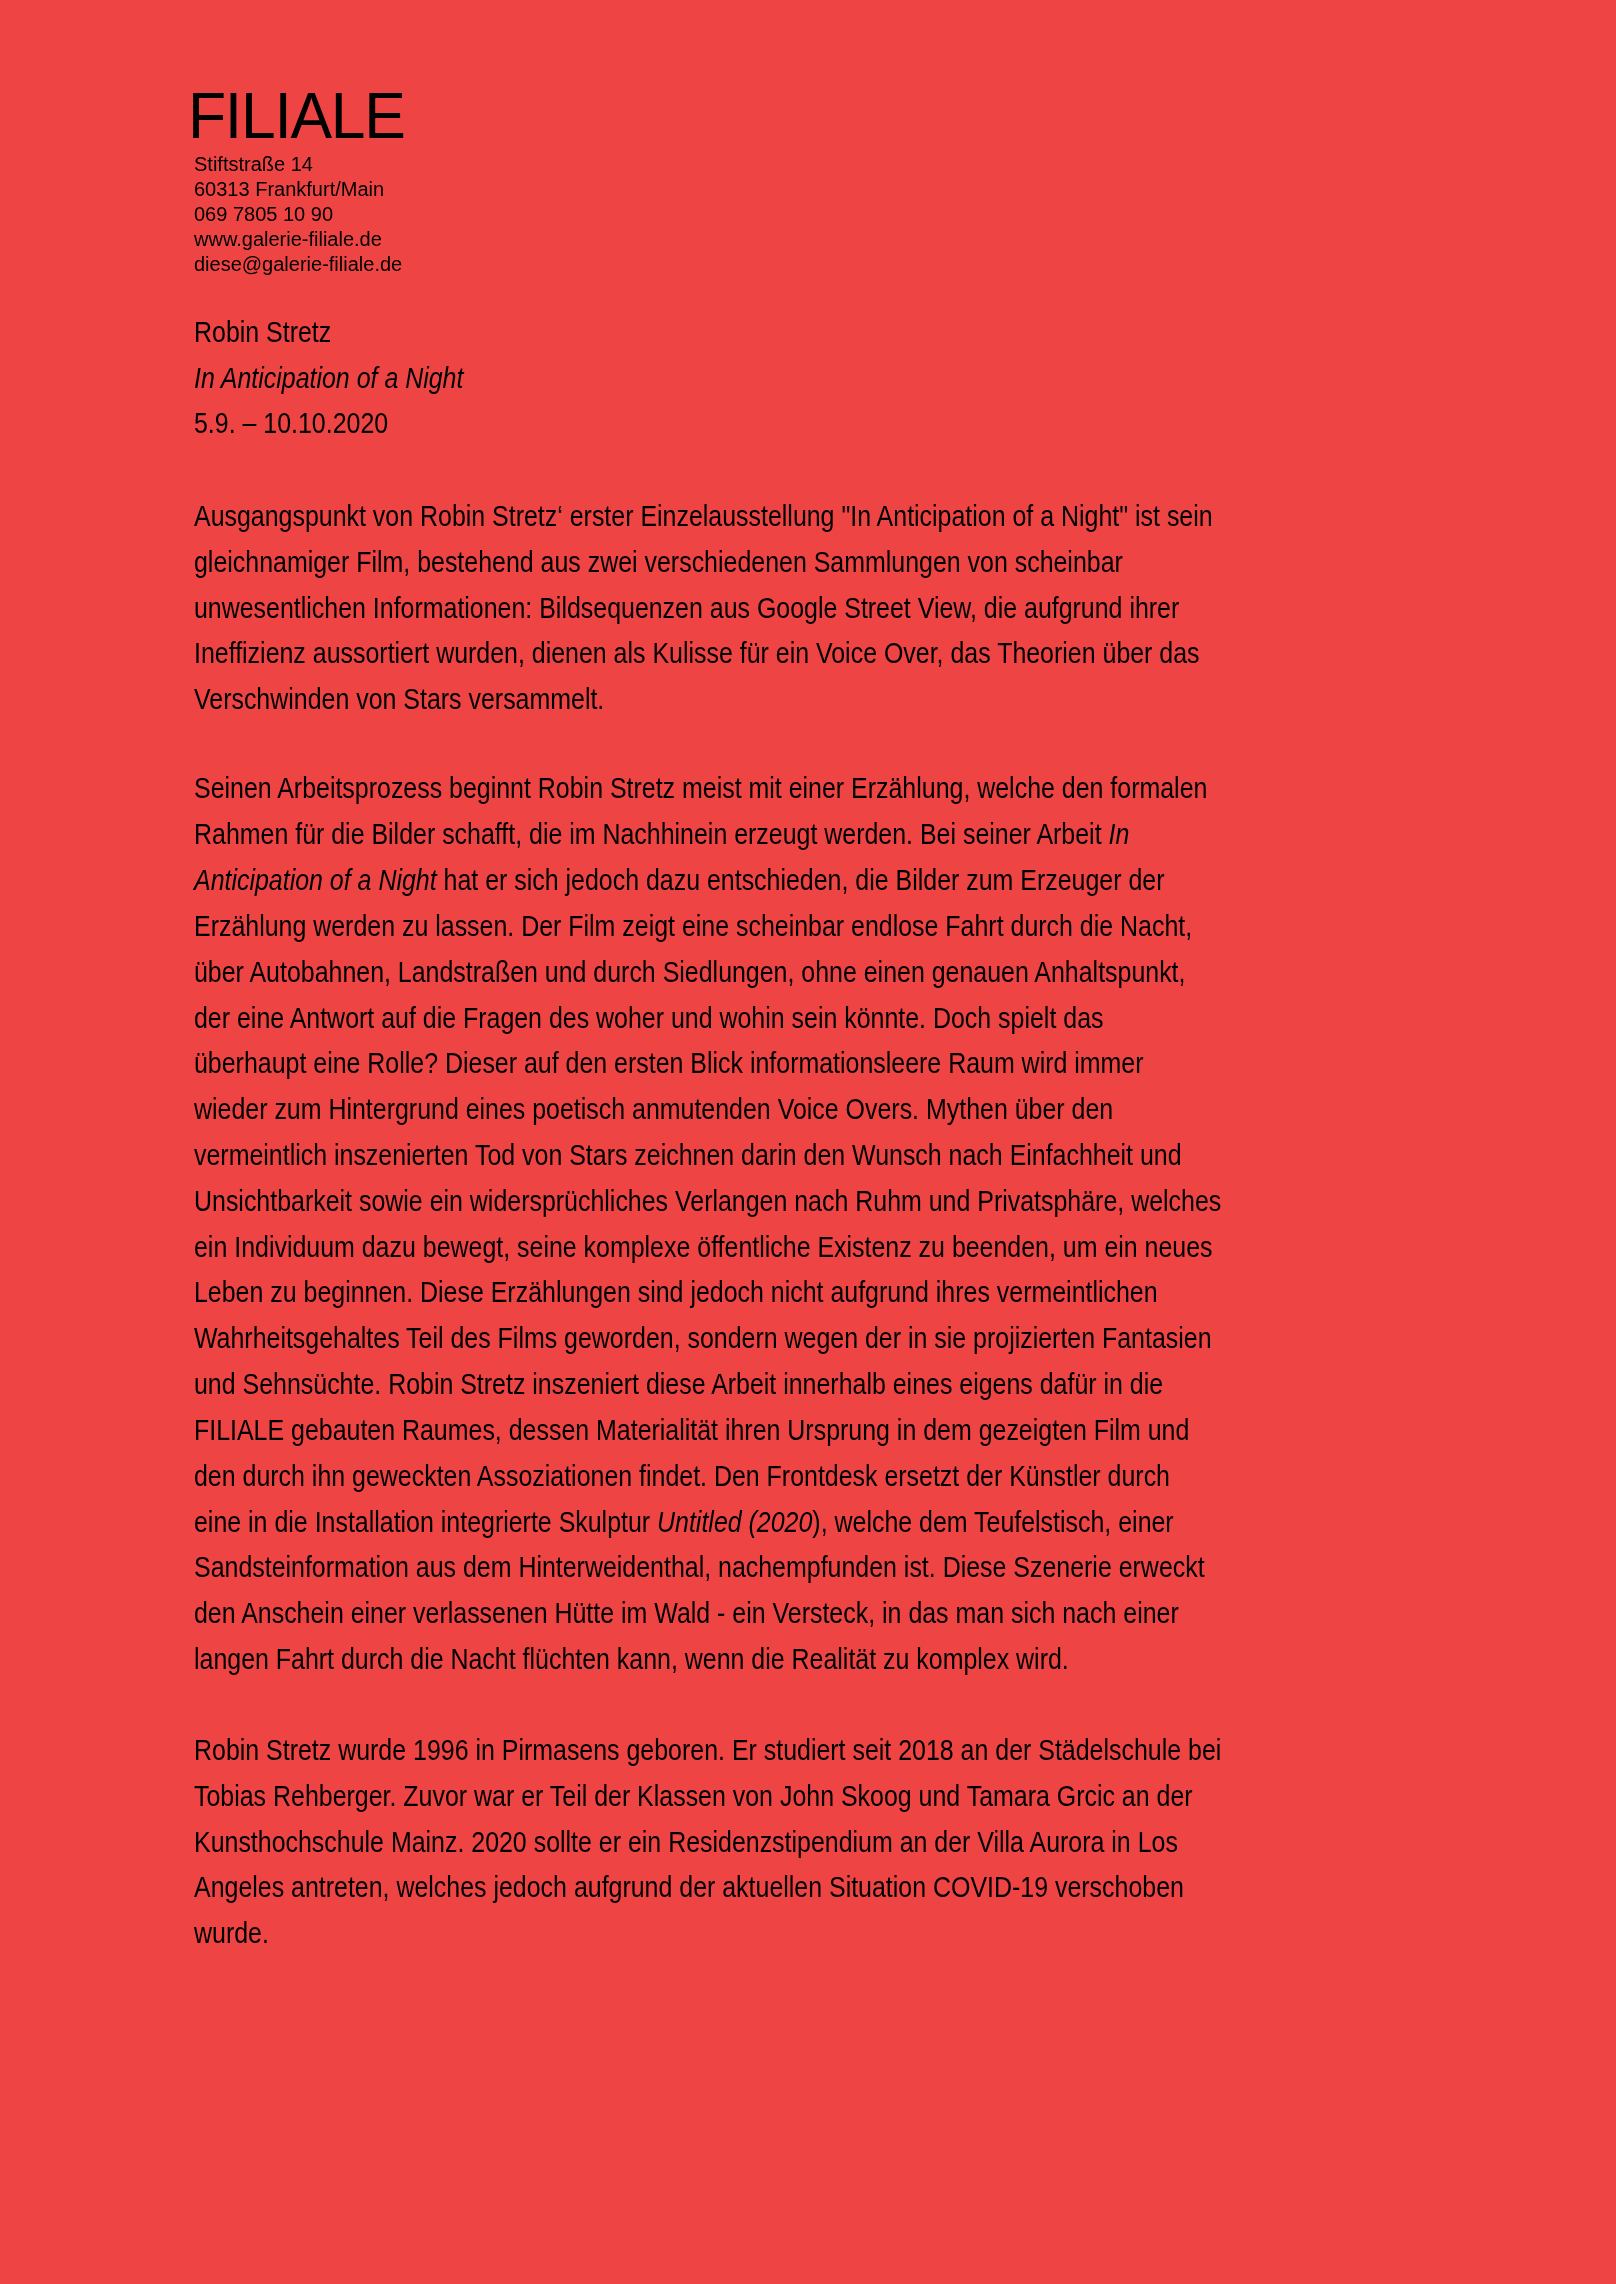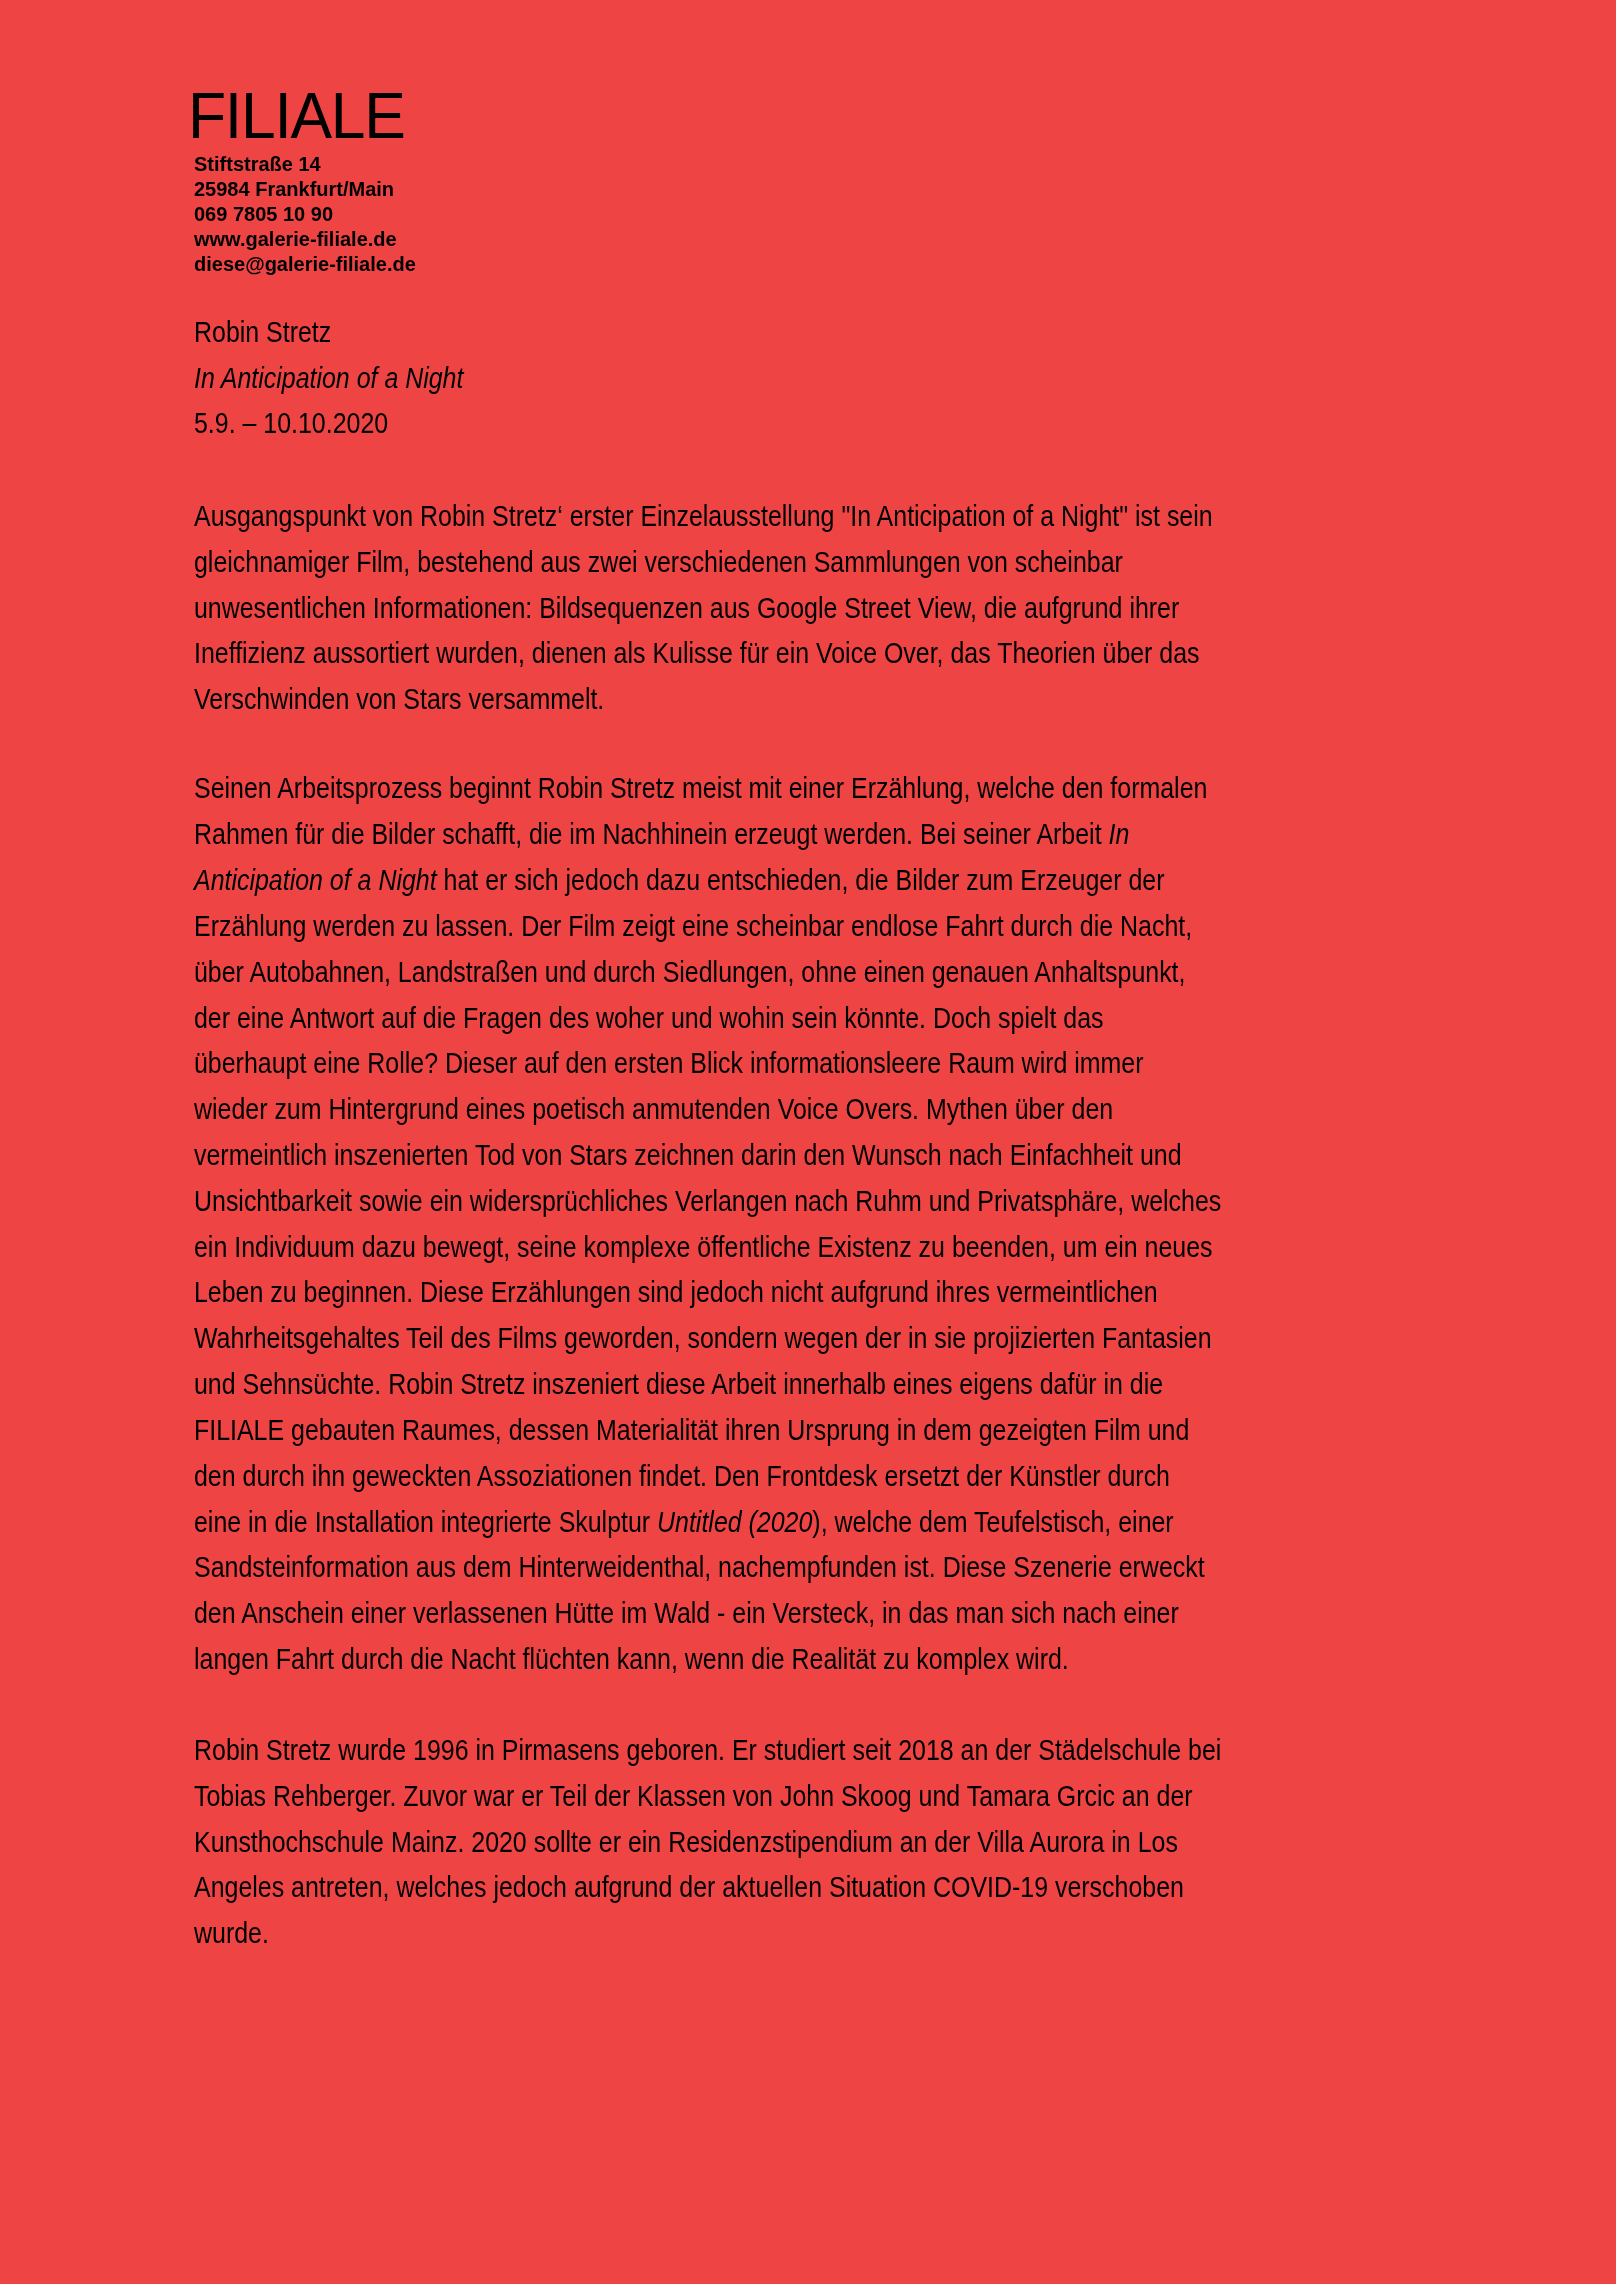--- a/index.html
+++ b/index.html
@@ -11,42 +11,42 @@
     font-family: "Liberation Sans", sans-serif;
     font-size: 65px; line-height: 65px; letter-spacing: -1.3px;
     transform: scaleX(0.96); transform-origin: left top;
     white-space: nowrap;
   }
   .address {
     position: absolute; left: 194px; top: 152px;
     font-family: "Liberation Sans", sans-serif;
     font-size: 20px; line-height: 25px;
   }
-  .address div { white-space: nowrap; font-weight: bold; }
+  .address div { white-space: nowrap; }
 
   .line {
     position: absolute; left: 194px;
     font-family: "Liberation Sans", sans-serif;
     font-size: 29px; line-height: 33px;
     white-space: nowrap;
     transform-origin: left bottom;
     transform: scaleX(0.86);
   }
   .it { font-style: italic; }
 </style>
 </head>
 <body>
 
 <div class="page">
 
   <div class="logo">FILIALE</div>
 
   <div class="address">
     <div>Stiftstraße 14</div>
-    <div>25984 Frankfurt/Main</div>
+    <div>60313 Frankfurt/Main</div>
     <div>069 7805 10 90</div>
     <div>www.galerie-filiale.de</div>
     <div>diese@galerie-filiale.de</div>
   </div>
 
   <div class="line" style="top:316px">Robin Stretz</div>
   <div class="line it" style="top:362px">In Anticipation of a Night</div>
   <div class="line" style="top:407px">5.9. – 10.10.2020</div>
 
   <div id="body-text">

